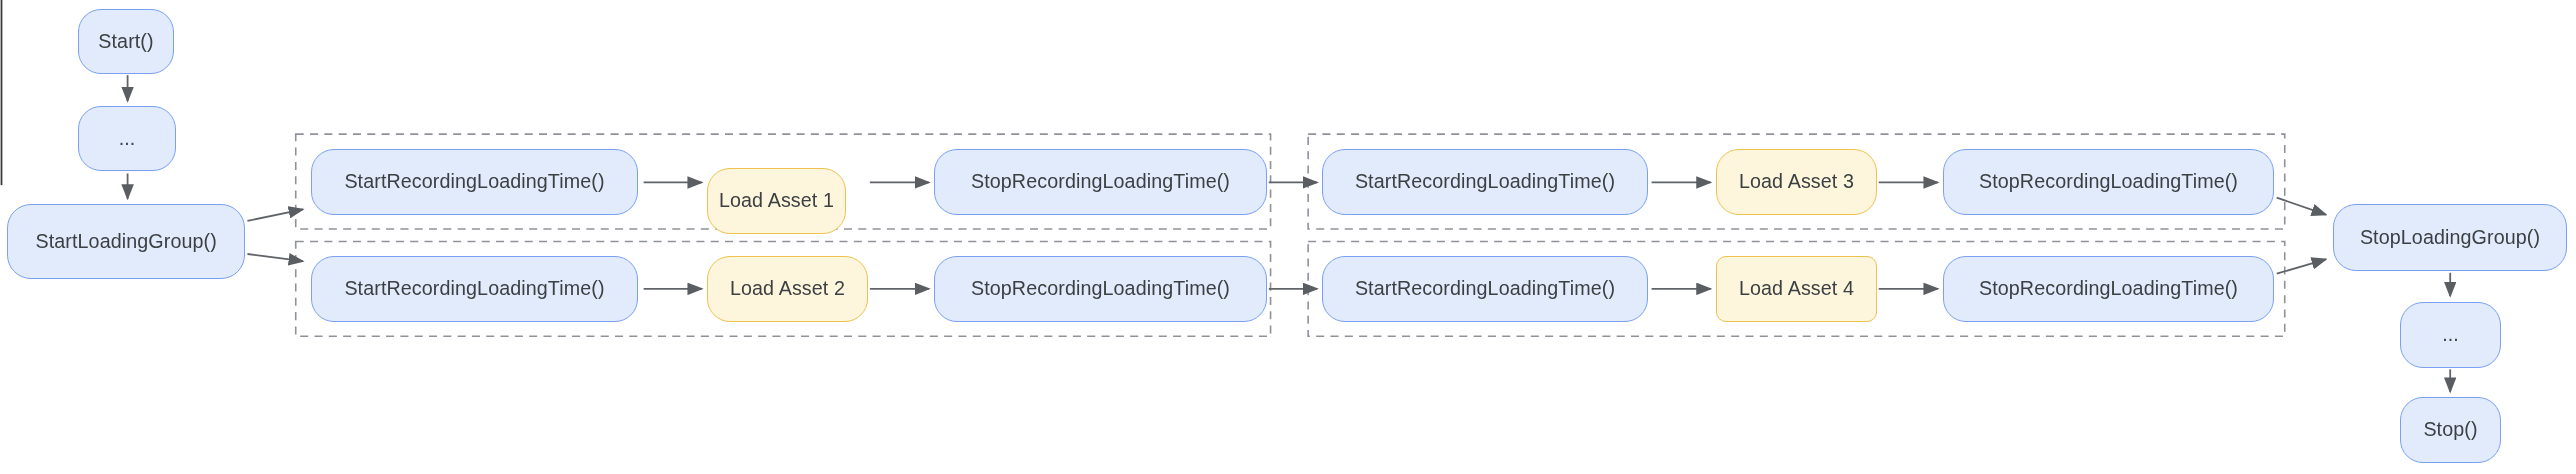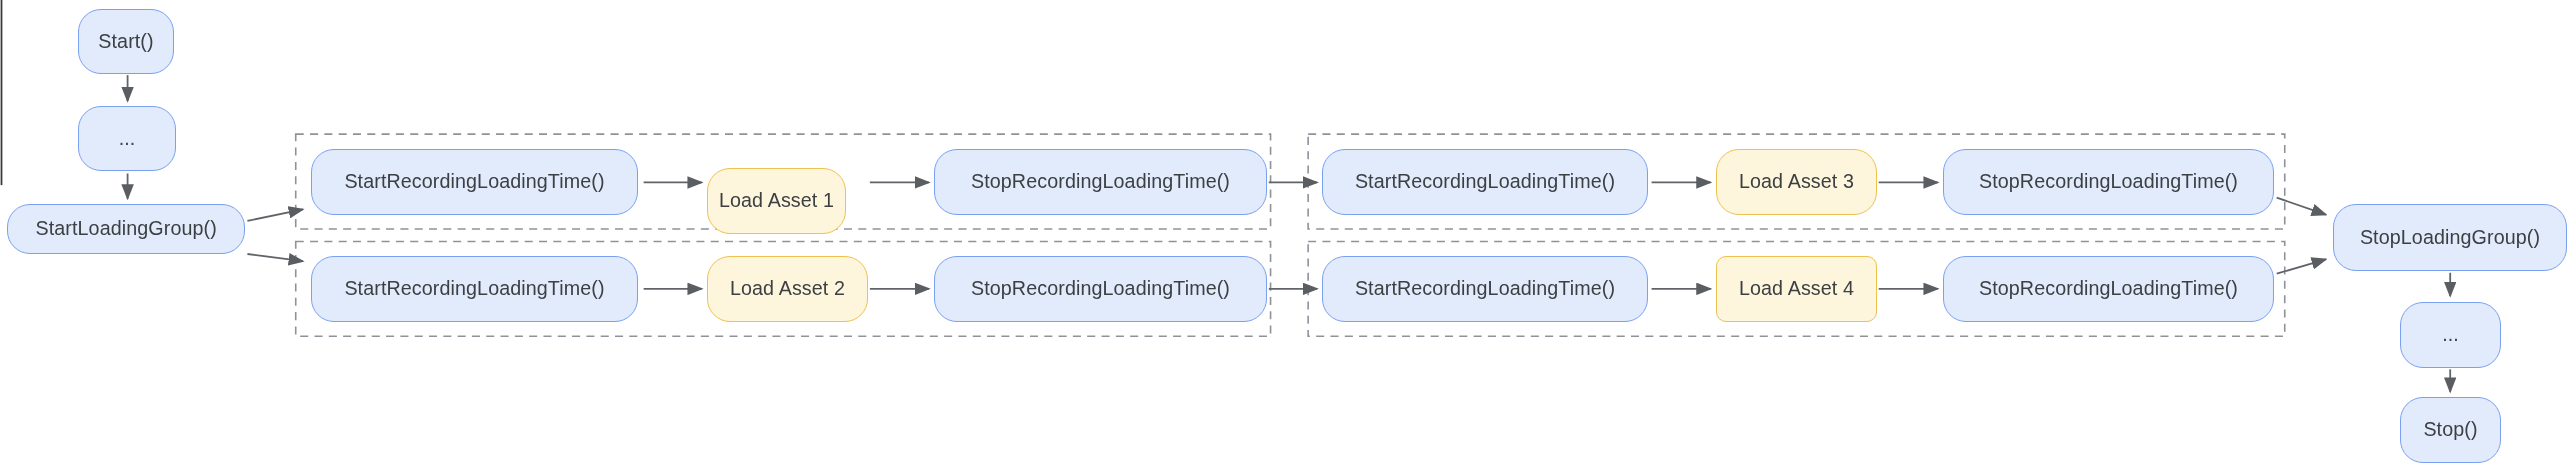--- a/index.html
+++ b/index.html
@@ -80,21 +80,21 @@
 
       <path d="M2545,221 L2600,240" marker-end="url(#arrow)"></path>
       <path d="M2545,306 L2600,290" marker-end="url(#arrow)"></path>
       <path d="M2739,305 L2739,331" marker-end="url(#arrow)"></path>
       <path d="M2739,413 L2739,438" marker-end="url(#arrow)"></path>
     </g>
   </svg>
 
   <div class="node blue" style="left:78px;   top:9px;  width:96px; height:65px;">Start()</div>
   <div class="node blue" style="left:78px;   top:106px; width:98px; height:65px;">...</div>
-  <div class="node blue" style="left:7.2px;    top:204px; width:238px; height:50px;">StartLoadingGroup()</div>
+  <div class="node blue" style="left:7.2px;    top:204px; width:238px; height:75px;border-radius:24px;">StartLoadingGroup()</div>
 
   <div class="node blue" style="left:311px;  top:149px; width:327px; height:66px;">StartRecordingLoadingTime()</div>
   <div class="node yellow" style="left:707px;  top:149px; width:139px; height:66px;margin-top:19px;">Load Asset 1</div>
   <div class="node blue" style="left:934px; top:149px; width:333px; height:66px;">StopRecordingLoadingTime()</div>
 
   <div class="node blue" style="left:311px;  top:256px; width:327px; height:66px;">StartRecordingLoadingTime()</div>
   <div class="node yellow" style="left:707px;  top:256px; width:161px; height:66px;">Load Asset 2</div>
   <div class="node blue" style="left:934px; top:256px; width:333px; height:66px;">StopRecordingLoadingTime()</div>
 
   <div class="node blue" style="left:1322px; top:149px; width:326px; height:66px;">StartRecordingLoadingTime()</div>

